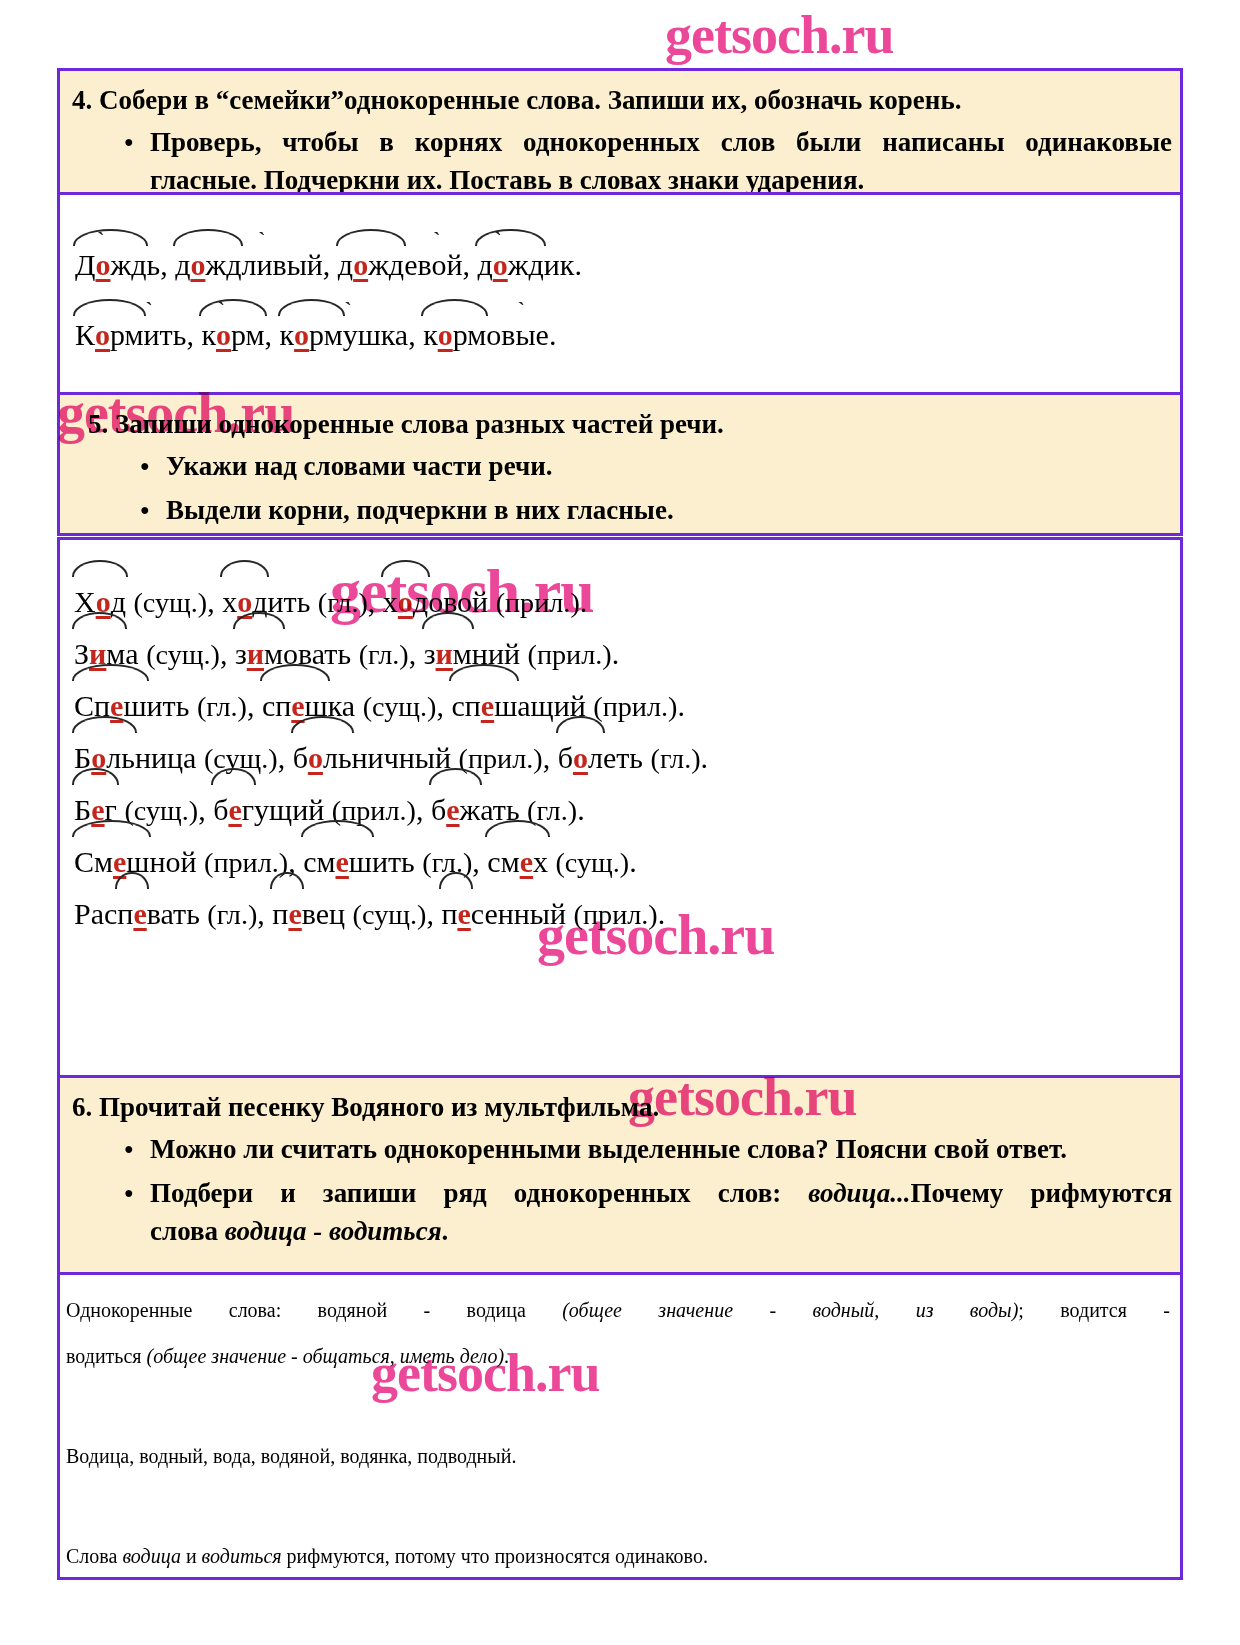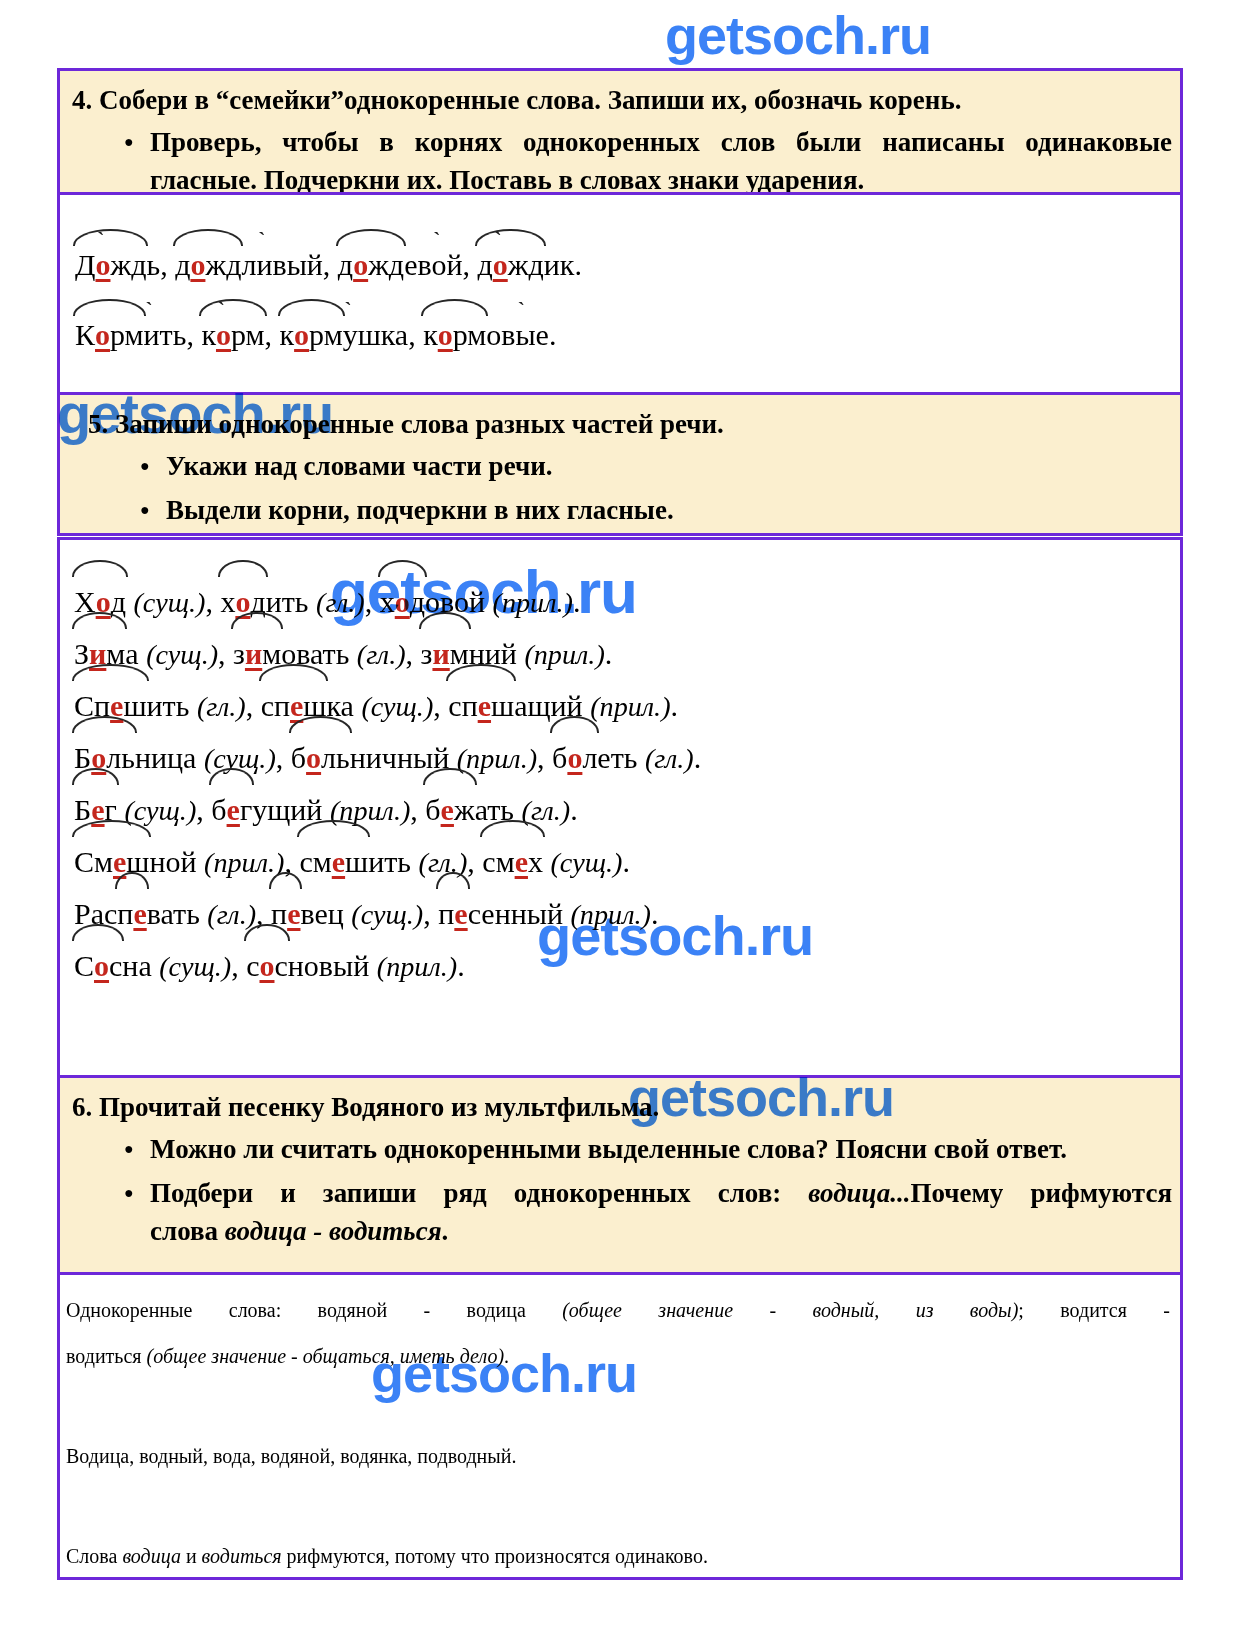--- a/index.html
+++ b/index.html
@@ -22,28 +22,28 @@
   .word{position:relative;display:inline-block;}
   .root{position:relative;display:inline-block;}
   .root::before{content:"";position:absolute;left:-2px;right:-2px;top:-0.52em;height:0.48em;
         border:2px solid #262626;border-bottom:none;
         border-radius:50% 50% 0 0 / 100% 100% 0 0;}
   .red{color:#c4261d;font-weight:700;text-decoration:underline;
         text-decoration-color:#c4261d;text-decoration-thickness:3px;text-underline-offset:4px;}
   .stressed{position:relative;}
   .stressed::after{content:"\02CB";position:absolute;left:12%;top:-1.28em;font-size:0.72em;
         font-weight:700;color:#1d1d1d;font-style:normal;text-decoration:none;}
-  .pos{font-style:italic;font-size:0.94em;text-align:center;}
+  .pos{font-size:0.94em;text-align:center;}
   
   .ans6{padding:12px 10px 14px 6px;font-size:20px;}
   .apara{margin:0;}
   .aline{line-height:46px;}
   .apara + .apara{margin-top:54px;}
   
-  .wm{position:absolute;font-family:Liberation Sans, sans-serif;font-weight:700;color:#3b82f6;
+  .wm{position:absolute;font-family:Liberation Serif, serif;font-weight:700;color:#ec4899;
       mix-blend-mode:multiply;letter-spacing:-1px;z-index:6;pointer-events:none;white-space:nowrap;}
 </style>
 </head>
 <body>
 
 <div class="page">
 
   <div class="box task" style="top:68px;height:127px;">
     <div class="task-title">4. Собери в “семейки”однокоренные слова. Запиши их, обозначь корень.</div>
     <div>
@@ -84,21 +84,20 @@
 
   <div class="box" style="top:537px;height:541px;">
     <div class="ans5-rows">
         <div class="wrow"><span class="word"><span class="root">Х<span class="red">о</span>д</span></span> <span class="pos">(сущ.)</span>, <span class="word"><span class="root">х<span class="red">о</span>д</span>ить</span> <span class="pos">(гл.)</span>, <span class="word"><span class="root">х<span class="red">о</span>д</span>овой</span> <span class="pos">(прил.)</span>.</div>
         <div class="wrow"><span class="word"><span class="root">З<span class="red">и</span>м</span>а</span> <span class="pos">(сущ.)</span>, <span class="word"><span class="root">з<span class="red">и</span>м</span>овать</span> <span class="pos">(гл.)</span>, <span class="word"><span class="root">з<span class="red">и</span>м</span>ний</span> <span class="pos">(прил.)</span>.</div>
         <div class="wrow"><span class="word"><span class="root">Сп<span class="red">е</span>ш</span>ить</span> <span class="pos">(гл.)</span>, <span class="word"><span class="root">сп<span class="red">е</span>ш</span>ка</span> <span class="pos">(сущ.)</span>, <span class="word"><span class="root">сп<span class="red">е</span>ш</span>ащий</span> <span class="pos">(прил.)</span>.</div>
         <div class="wrow"><span class="word"><span class="root">Б<span class="red">о</span>ль</span>ница</span> <span class="pos">(сущ.)</span>, <span class="word"><span class="root">б<span class="red">о</span>ль</span>ничный</span> <span class="pos">(прил.)</span>, <span class="word"><span class="root">б<span class="red">о</span>л</span>еть</span> <span class="pos">(гл.)</span>.</div>
         <div class="wrow"><span class="word"><span class="root">Б<span class="red">е</span>г</span></span> <span class="pos">(сущ.)</span>, <span class="word"><span class="root">б<span class="red">е</span>г</span>ущий</span> <span class="pos">(прил.)</span>, <span class="word"><span class="root">б<span class="red">е</span>ж</span>ать</span> <span class="pos">(гл.)</span>.</div>
         <div class="wrow"><span class="word"><span class="root">См<span class="red">е</span>ш</span>ной</span> <span class="pos">(прил.)</span>, <span class="word"><span class="root">см<span class="red">е</span>ш</span>ить</span> <span class="pos">(гл.)</span>, <span class="word"><span class="root">см<span class="red">е</span>х</span></span> <span class="pos">(сущ.)</span>.</div>
         <div class="wrow"><span class="word">Рас<span class="root">п<span class="red">е</span></span>вать</span> <span class="pos">(гл.)</span>, <span class="word"><span class="root">п<span class="red">е</span></span>вец</span> <span class="pos">(сущ.)</span>, <span class="word"><span class="root">п<span class="red">е</span></span>сенный</span> <span class="pos">(прил.)</span>.</div>
-        <div class="wrow"><span class="word"><span class="root">С<span class="red">о</span>с</span>на</span> <span class="pos">(сущ.)</span>, <span class="word"><span class="root">с<span class="red">о</span>с</span>новый</span> <span class="pos">(прил.)</span>.</div>
       </div>
   </div>
 
   <div class="box task" style="top:1075px;height:200px;">
     <div class="task-title">6. Прочитай песенку Водяного из мультфильма.</div>
     <div>
         <div class="bullet">
           <span class="dot">●</span>
           <div class="btext">
             <div class="bline"><span>Можно ли считать однокоренными выделенные слова? Поясни свой ответ.</span></div>

